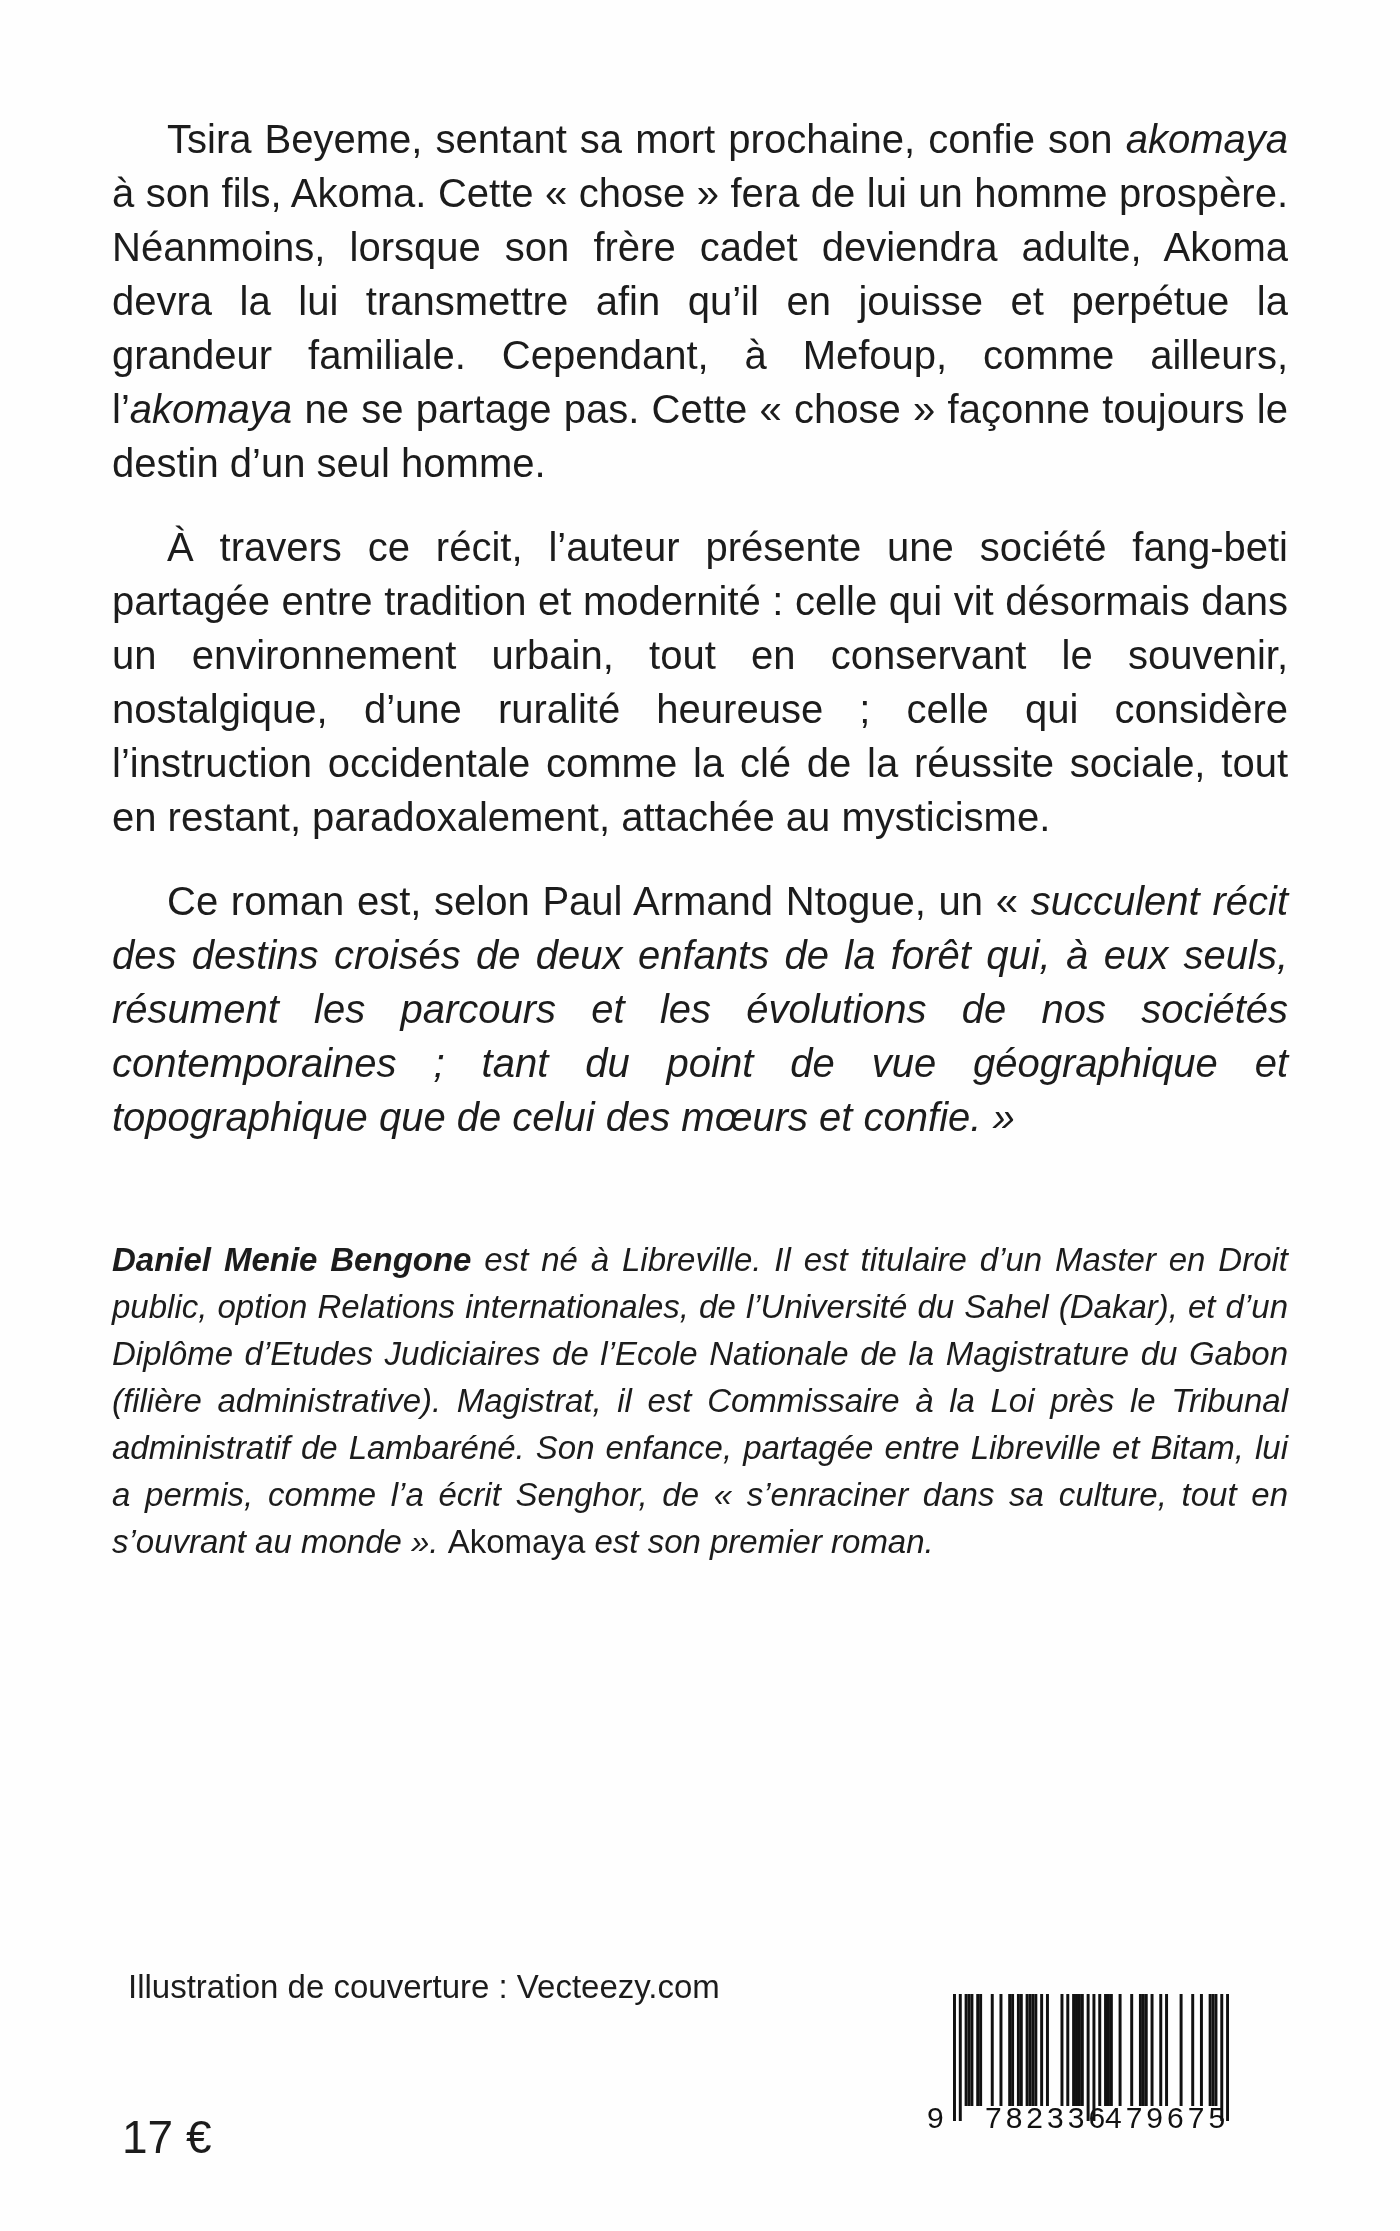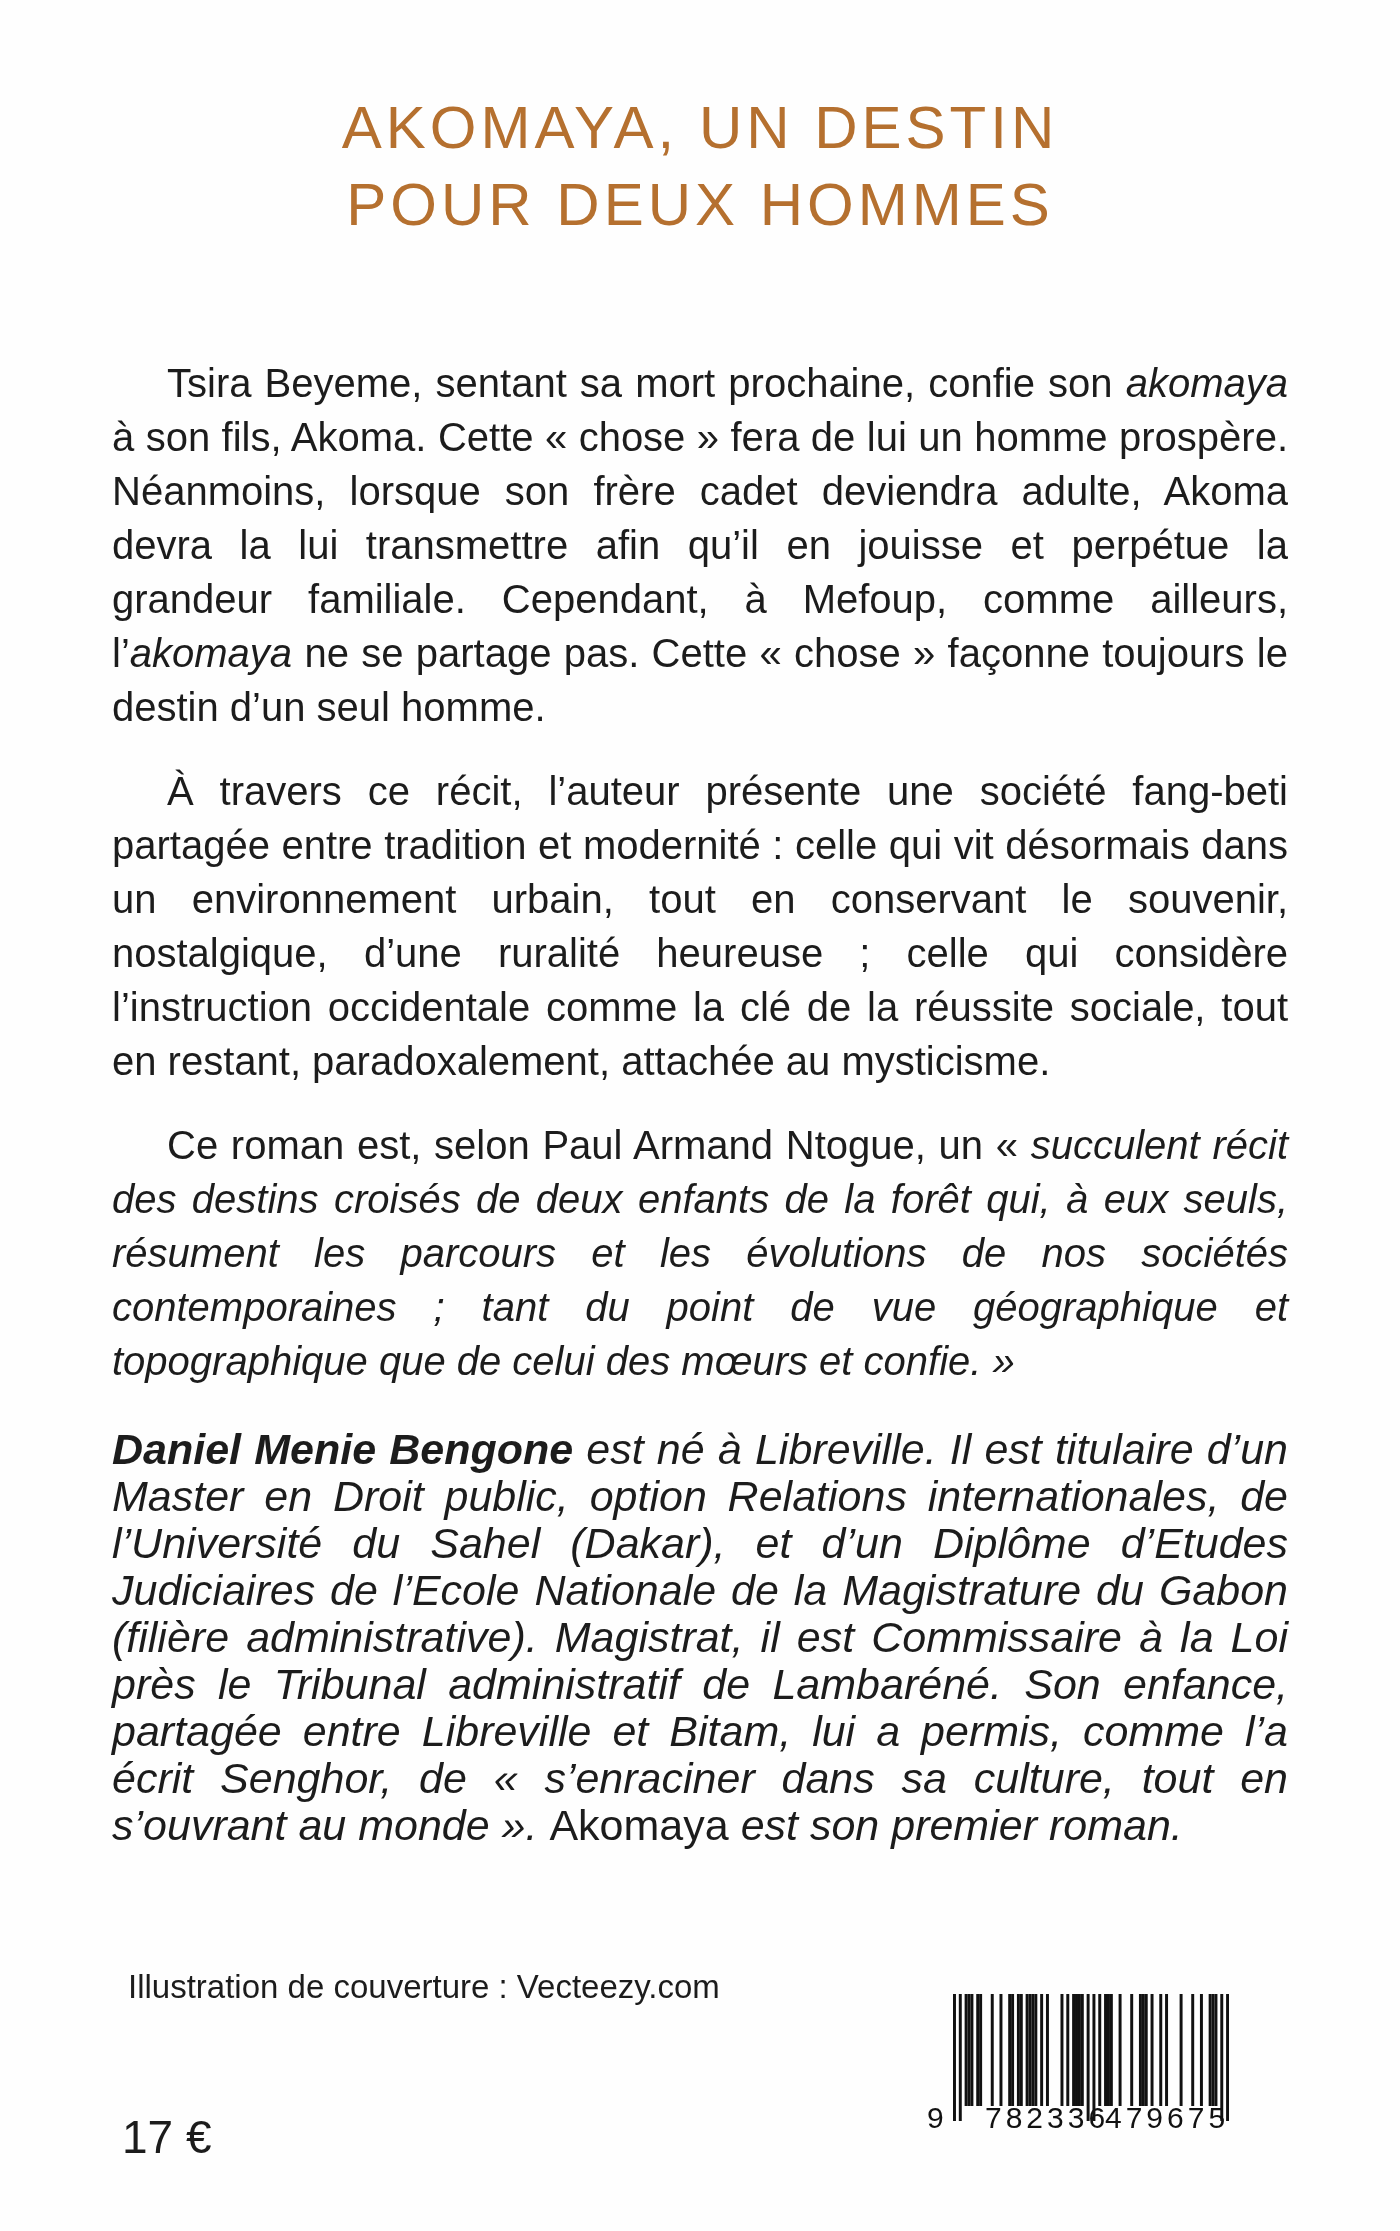--- a/index.html
+++ b/index.html
@@ -40,22 +40,22 @@
     margin: 0 0 30px 0;
     font-size: 40px;
     line-height: 54px;
     text-align: justify;
     text-indent: 55px;
   }
   .seg-italic { font-style: italic; }
   .seg-bold   { font-weight: bold; }
   .seg-upright{ font-style: normal; }
   .bio {
-    margin: 38px 0 0 0;
-    font-size: 43px;
+    margin: 92px 0 0 0;
+    font-size: 33px;
     line-height: 47px;
     font-style: italic;
     text-align: justify;
   }
   .credit {
     position: absolute;
     left: 128px;
     top: 1968px;
     margin: 0;
     font-size: 33px;
@@ -95,24 +95,20 @@
   }
   .bc-first { left: 2px; }
   .bc-left  { left: 60px;  letter-spacing: 4px; }
   .bc-right { left: 180px; letter-spacing: 4px; }
 </style>
 </head>
 <body>
 
 <div class="page">
 
-  <h1 class="title" style="color: rgb(181, 112, 47);">
-    <span class="title-line">AKOMAYA, UN DESTIN</span>
-    <span class="title-line">POUR DEUX HOMMES</span>
-  </h1>
 
   <div class="body-col">
     <div class="synopsis">
       <p class="para"><span>Tsira Beyeme, sentant sa mort prochaine, confie son </span><span class="seg-italic">akomaya</span><span> à son fils, Akoma. Cette « chose » fera de lui un homme prospère. Néanmoins, lorsque son frère cadet deviendra adulte, Akoma devra la lui transmettre afin qu’il en jouisse et perpétue la grandeur familiale. Cependant, à Mefoup, comme ailleurs, l’</span><span class="seg-italic">akomaya</span><span> ne se partage pas. Cette « chose » façonne toujours le destin d’un seul homme.</span></p>
       <p class="para"><span>À travers ce récit, l’auteur présente une société fang-beti partagée entre tradition et modernité : celle qui vit désormais dans un environnement urbain, tout en conservant le souvenir, nostalgique, d’une ruralité heureuse ; celle qui considère l’instruction occidentale comme la clé de la réussite sociale, tout en restant, paradoxalement, attachée au mysticisme.</span></p>
       <p class="para"><span>Ce roman est, selon Paul Armand Ntogue, un « </span><span class="seg-italic">succulent récit des destins croisés de deux enfants de la forêt qui, à eux seuls, résument les parcours et les évolutions de nos sociétés contemporaines ; tant du point de vue géographique et topographique que de celui des mœurs et confie. »</span></p>
     </div>
 
     <p class="bio"><span class="seg-bold">Daniel Menie Bengone</span><span> est né à Libreville. Il est titulaire d’un Master en Droit public, option Relations internationales, de l’Université du Sahel (Dakar), et d’un Diplôme d’Etudes Judiciaires de l’Ecole Nationale de la Magistrature du Gabon (filière administrative). Magistrat, il est Commissaire à la Loi près le Tribunal administratif de Lambaréné. Son enfance, partagée entre Libreville et Bitam, lui a permis, comme l’a écrit Senghor, de « s’enraciner dans sa culture, tout en s’ouvrant au monde ». </span><span class="seg-upright">Akomaya</span><span> est son premier roman.</span></p>
   </div>

